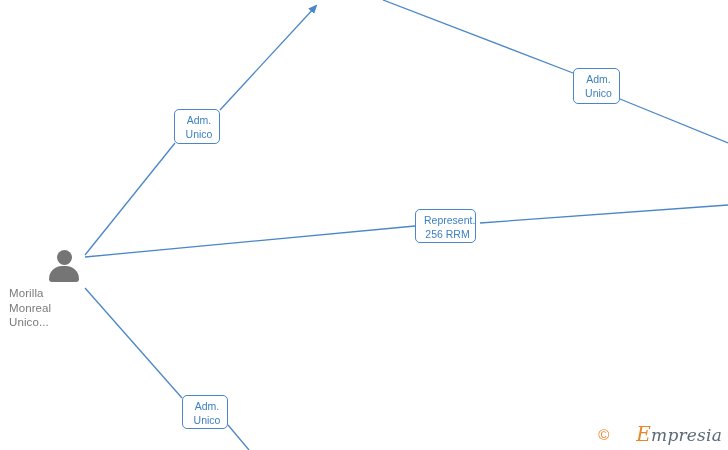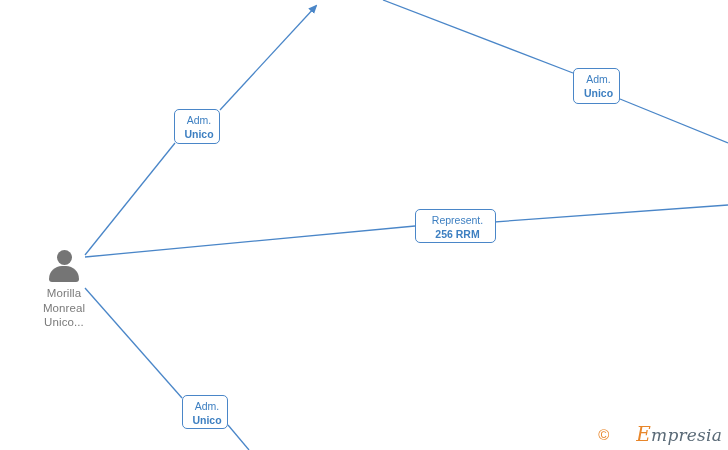--- a/index.html
+++ b/index.html
@@ -22,21 +22,21 @@
     position: absolute;
     left: 0;
     top: 0;
     width: 728px;
     height: 450px;
   }
   
   .person-node {
     position: absolute;
     width: 110px;
-    text-align: center;
+    text-align: left;
   }
   .person-avatar {
     width: 34px;
     height: 32px;
     margin: 0 auto;
     position: relative;
   }
   .person-avatar .head {
     position: absolute;
     left: 50%;
@@ -73,21 +73,20 @@
     background: #ffffff;
     color: #3d7fc1;
     font-size: 10.5px;
     line-height: 14px;
     text-align: center;
     padding: 3px 4px 2px 8px;
     white-space: nowrap;
   }
   .edge-label .ln2 {
     display: block;
-    font-weight: bold;
   }
   
   #watermark {
     position: absolute;
     right: 6px;
     bottom: 6px;
     display: flex;
     align-items: center;
     gap: 4px;
     user-select: none;
@@ -142,21 +141,21 @@
     <div class="person-label">
       <div>Morilla</div>
       <div>Monreal</div>
       <div>Unico...</div>
     </div>
   </div>
 
   <div id="label-layer">
       <div class="edge-label" style="left: 174px; top: 109px; width: 46px; height: 35px;"><span>Adm.</span><span class="ln2">Unico</span></div>
       <div class="edge-label" style="left: 573px; top: 68px; width: 47px; height: 36px;"><span>Adm.</span><span class="ln2">Unico</span></div>
-      <div class="edge-label" style="left: 415px; top: 209px; width: 81px; height: 34px;"><span>Represent.</span><span class="ln2">256 RRM</span></div>
+      <div class="edge-label" style="left: 415px; top: 209px; width: 61px; height: 34px;"><span>Represent.</span><span class="ln2">256 RRM</span></div>
       <div class="edge-label" style="left: 182px; top: 395px; width: 46px; height: 34px;"><span>Adm.</span><span class="ln2">Unico</span></div>
     </div>
 
   <div id="watermark">
     <span class="copy">©</span>
     <span class="brand"><span class="cap">E</span><span>mpresia</span></span>
   </div>
 
 </div>
 

